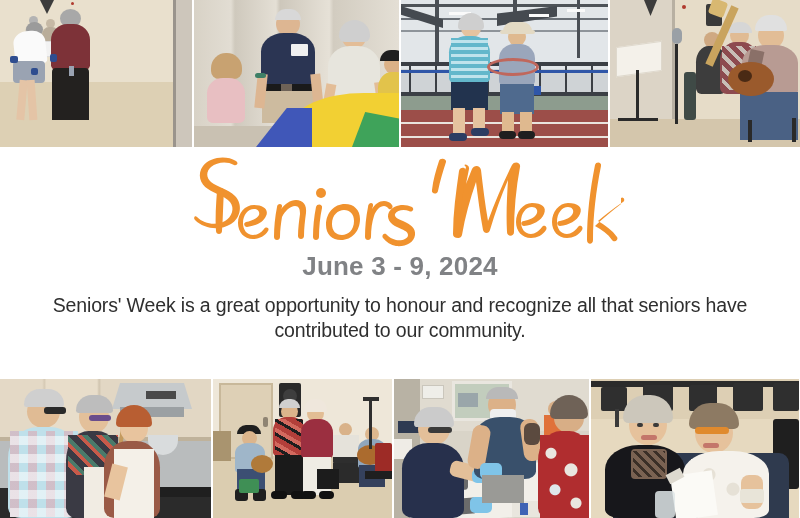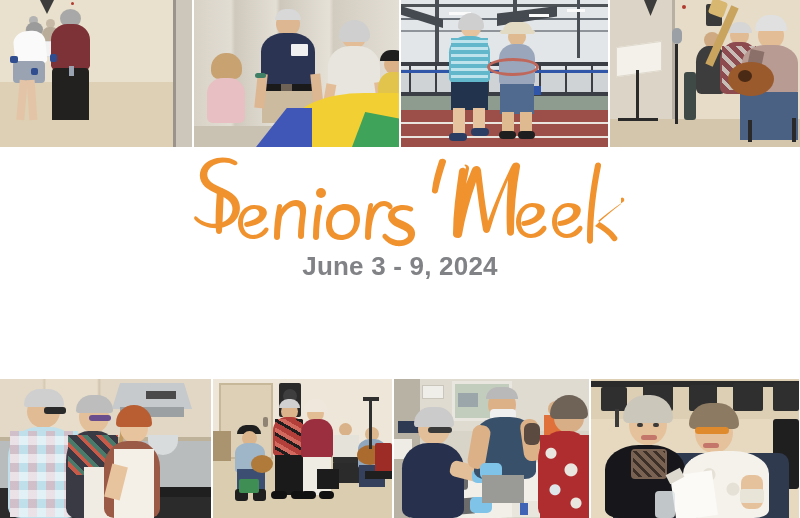--- a/index.html
+++ b/index.html
@@ -308,20 +308,21 @@
           <path d="M394 52c-9 0-16 9-16 19 0 9 6 16 15 16 6 0 12-3 15-8 2-3-2-6-4-3-3 4-7 7-11 7-6 0-10-5-10-12 0-9 5-15 11-15 4 0 6 3 5 6-2 5-8 7-13 8-4 0-3 5 0 5 9-1 17-5 20-12 3-7-2-11-12-11z"></path>
 
           <path d="M421 14c-5 25-8 50-8 75 0 5 6 5 6 0 0-24 3-49 8-74 1-4-5-5-6-1z"></path>
           <path d="M447 53c-9 7-18 14-26 22 7 4 13 8 17 14 2 3 7 0 5-3-5-7-12-12-19-16 8-7 16-13 25-19 3-2 0-6-2-4z"></path>
         </g>
       </svg>
     </div>
 
     <div class="date">June 3 - 9, 2024</div>
 
+    <div class="paragraph">Seniors' Week is a great opportunity to honour and recognize all that seniors have contributed to our community.</div>
 
   </div>
 
   <div class="photo-strip bottom">
 
     <div class="photo" style="width:211px">
       <div class="ph-bg" style="background:#ded3c0"></div>
       <div class="bar" style="left:0;top:0;width:100%;height:58px;background:linear-gradient(90deg,#e4d9c6 0 20%,#d6cab5 21%,#e8ddca 22% 46%,#d0c4af 47%,#e2d7c4 48% 100%)"></div>
       <div class="bar" style="left:0;top:58px;width:100%;height:4px;background:#bfb29b"></div>
       <div class="bar" style="left:0;top:62px;width:100%;height:48px;background:#b9bcbd"></div>

